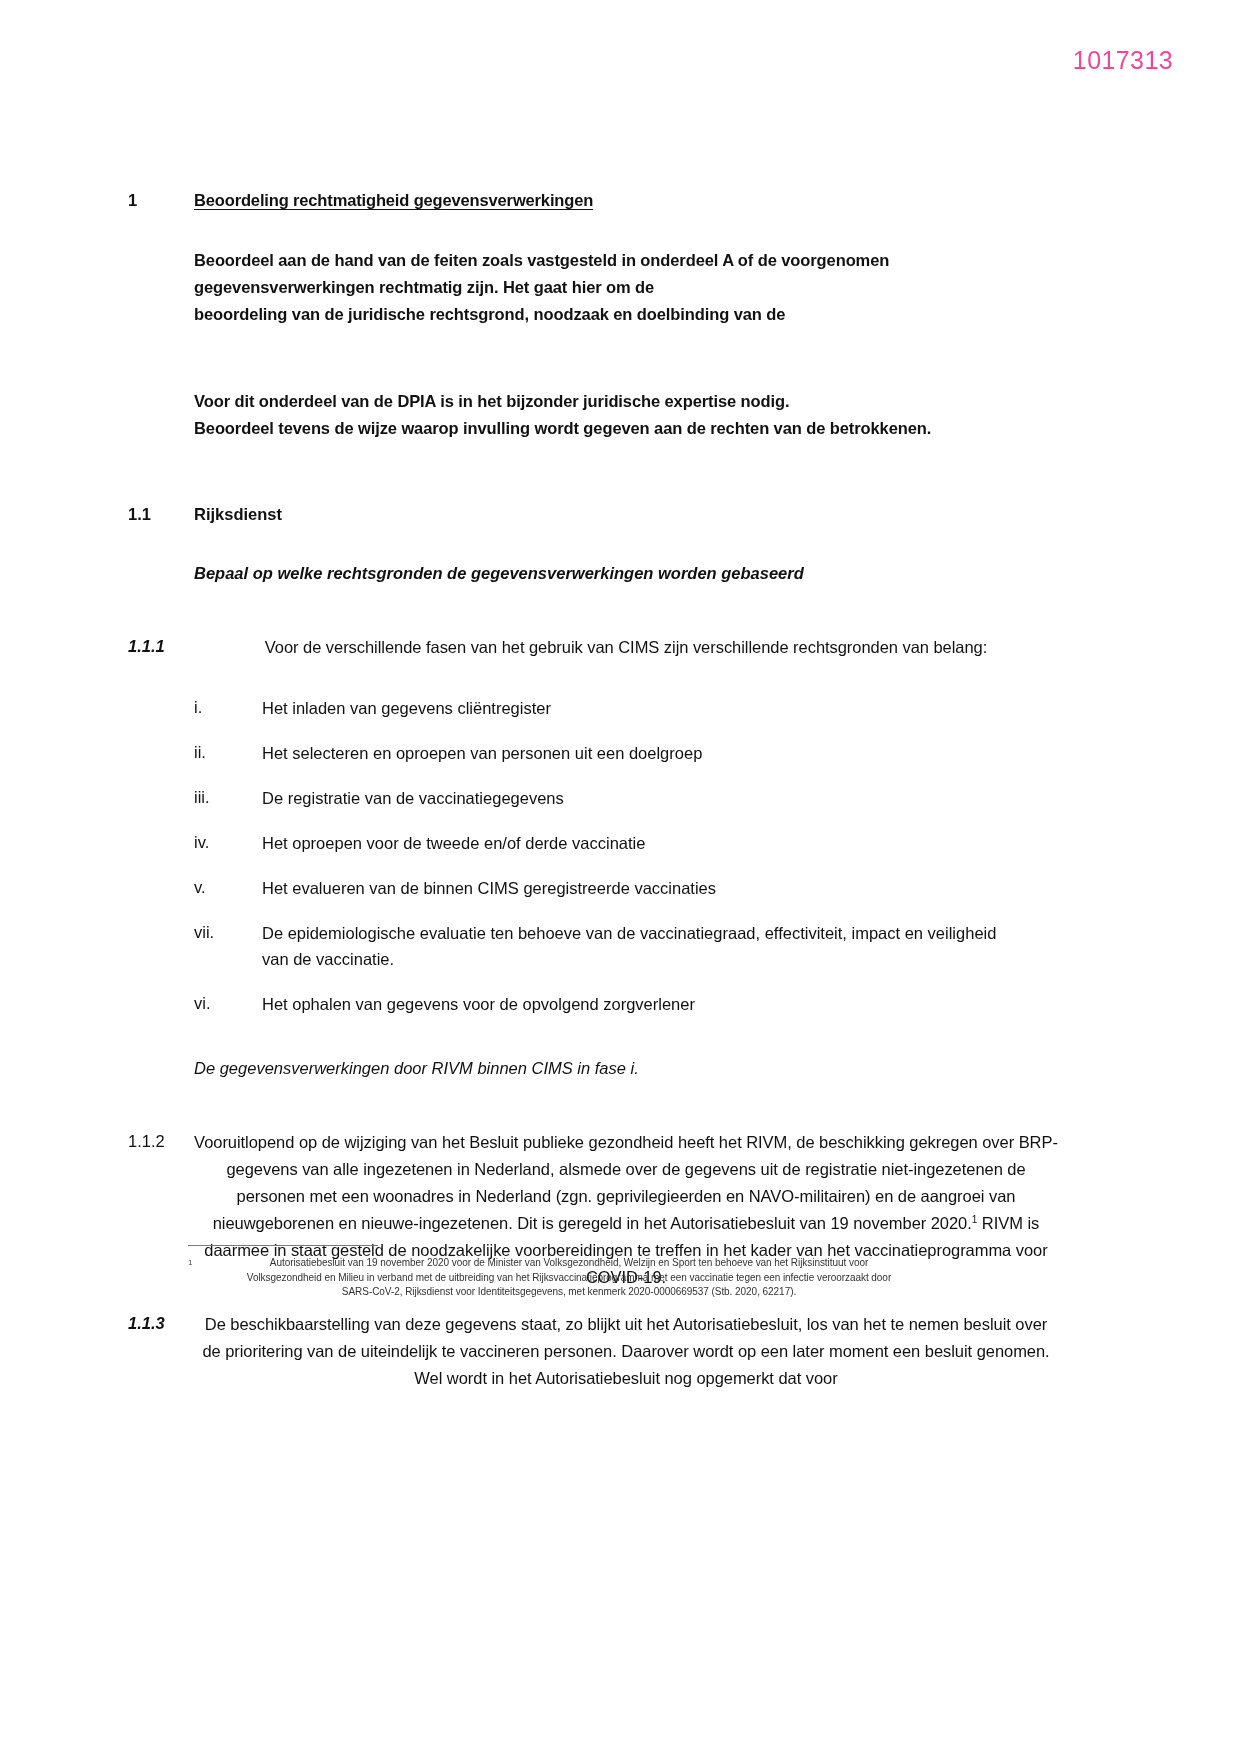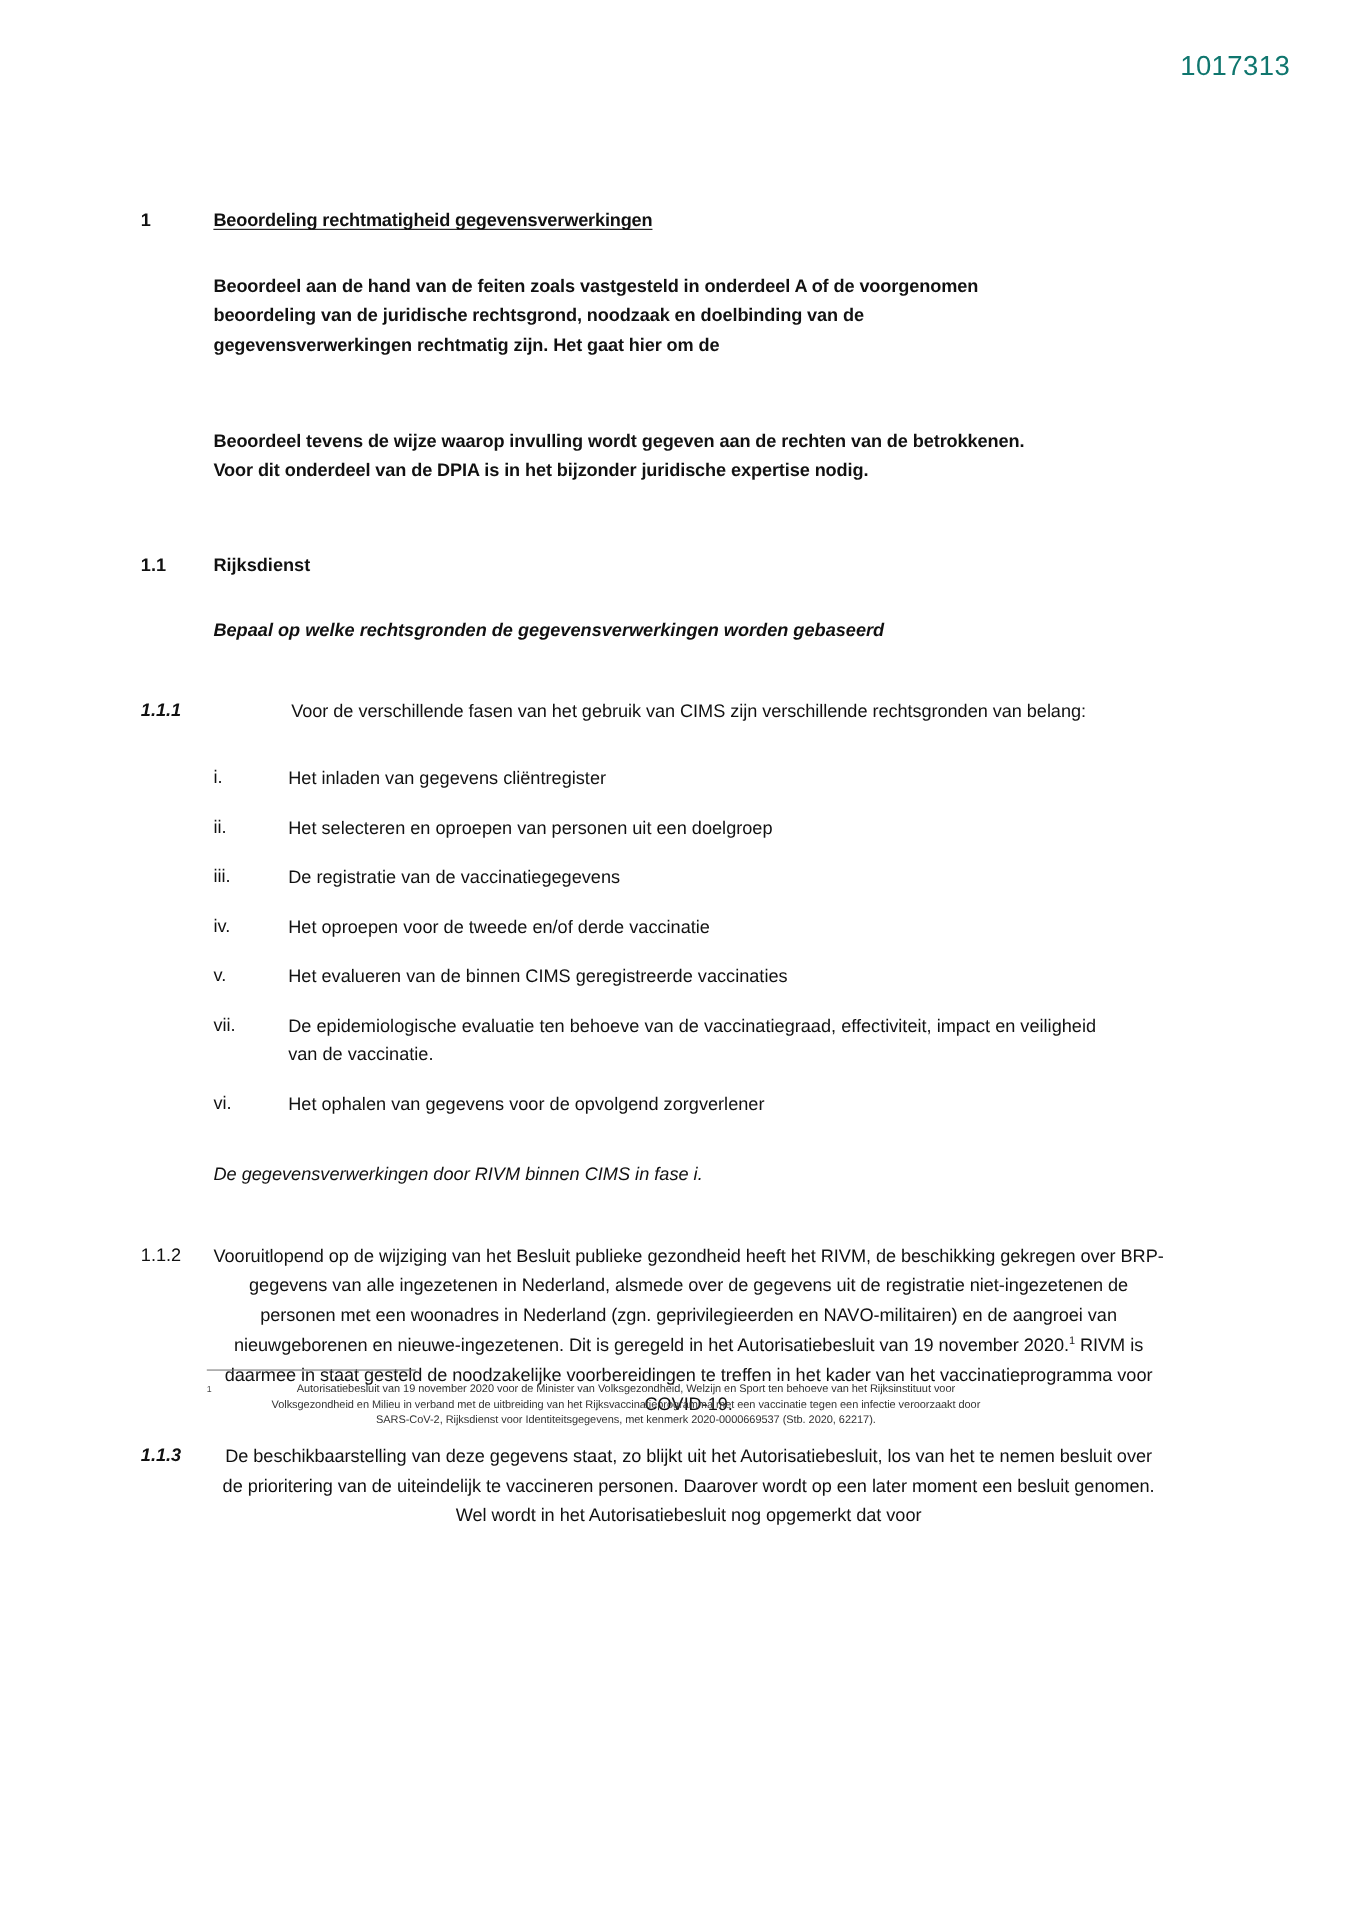--- a/index.html
+++ b/index.html
@@ -22,21 +22,21 @@
     box-sizing: border-box;
   }
 
   
   .doc-number {
     position: absolute;
     top: 46px;
     right: 68px;
     font-size: 25px;
     letter-spacing: 0.4px;
-    color: #0f766e;
+    color: #ec4899;
     font-family: "Liberation Sans", sans-serif;
   }
 
   
   .content {
     position: absolute;
     left: 128px;
     top: 188px;
     width: 930px;
   }
@@ -189,29 +189,29 @@
 
     <div class="num-row">
       <div class="num-col lvl1">1</div>
       <div class="body-col h1-title">Beoordeling rechtmatigheid gegevensverwerkingen</div>
     </div>
 
     <div class="spacer-md"></div>
 
     <div class="intro-block">
       <p>Beoordeel aan de hand van de feiten zoals vastgesteld in onderdeel A of de voorgenomen</p>
+      <p>gegevensverwerkingen rechtmatig zijn. Het gaat hier om de</p>
       <p>beoordeling van de juridische rechtsgrond, noodzaak en doelbinding van de</p>
-      <p>gegevensverwerkingen rechtmatig zijn. Het gaat hier om de</p>
     </div>
 
     <div class="spacer-xl"></div>
 
     <div class="intro-block">
+      <p>Voor dit onderdeel van de DPIA is in het bijzonder juridische expertise nodig.</p>
       <p>Beoordeel tevens de wijze waarop invulling wordt gegeven aan de rechten van de betrokkenen.</p>
-      <p>Voor dit onderdeel van de DPIA is in het bijzonder juridische expertise nodig.</p>
     </div>
 
     <div class="spacer-xl"></div>
 
     <div class="num-row">
       <div class="num-col lvl2">1.1</div>
       <div class="body-col h2-title">Rijksdienst</div>
     </div>
 
     <div class="spacer-md"></div>

